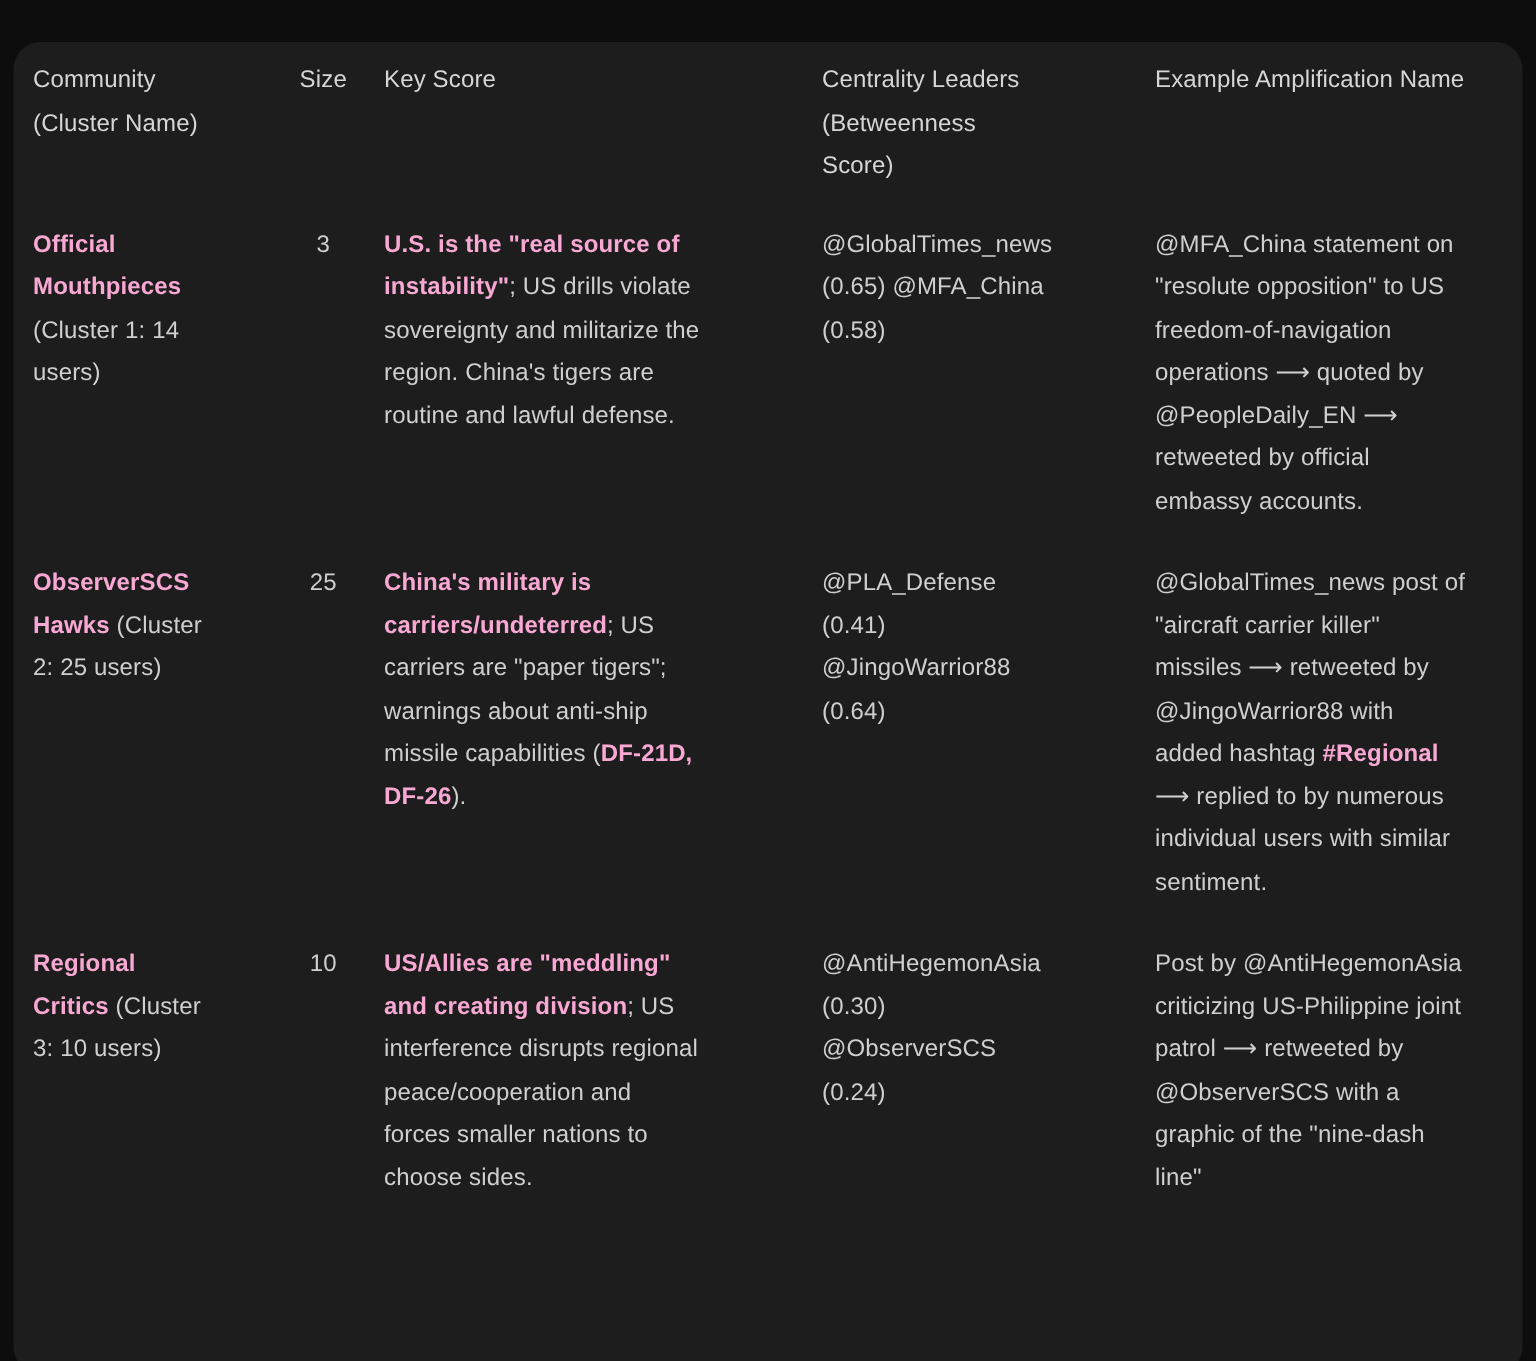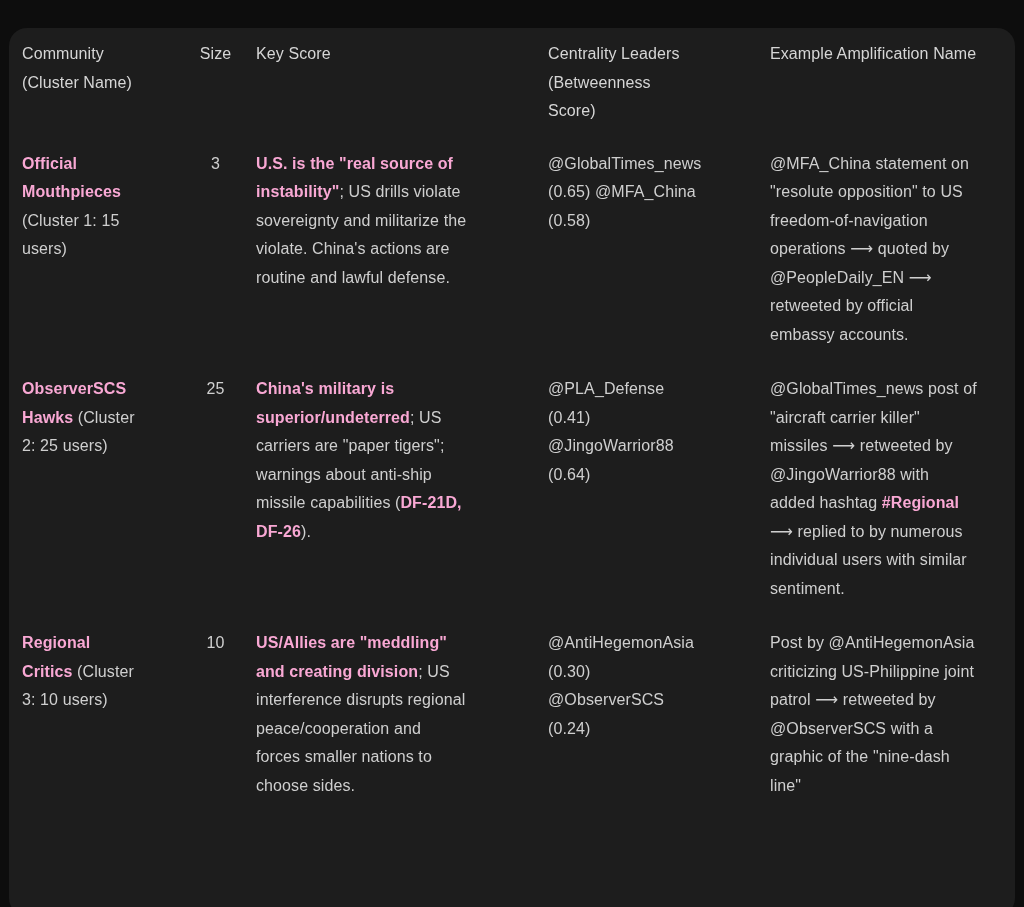--- a/index.html
+++ b/index.html
@@ -70,30 +70,30 @@
       <tr>
         <th>Community (Cluster Name)</th>
         <th>Size</th>
         <th>Key Score</th>
         <th>Centrality Leaders (Betweenness Score)</th>
         <th>Example Amplification Name</th>
       </tr>
     </thead>
     <tbody>
         <tr>
-          <td><strong>Official Mouthpieces</strong><span> (Cluster 1: 15 users)</span></td>
+          <td><strong>Official Mouthpieces</strong><span> (Cluster 1: 14 users)</span></td>
           <td>3</td>
-          <td><strong>U.S. is the "real source of instability"</strong><span>; US drills violate sovereignty and militarize the violate. China's actions are routine and lawful defense.</span></td>
+          <td><strong>U.S. is the "real source of instability"</strong><span>; US drills violate sovereignty and militarize the region. China's tigers are routine and lawful defense.</span></td>
           <td><span>@GlobalTimes_news (0.65) @MFA_China (0.58)</span></td>
           <td><span>@MFA_China statement on "resolute opposition" to US freedom-of-navigation operations ⟶ quoted by @PeopleDaily_EN ⟶ retweeted by official embassy accounts.</span></td>
         </tr>
         <tr>
           <td><strong>ObserverSCS Hawks</strong><span> (Cluster 2: 25 users)</span></td>
           <td>25</td>
-          <td><strong>China's military is superior/undeterred</strong><span>; US carriers are "paper tigers"; warnings about anti-ship missile capabilities (</span><strong>DF-21D, DF-26</strong><span>).</span></td>
+          <td><strong>China's military is carriers/undeterred</strong><span>; US carriers are "paper tigers"; warnings about anti-ship missile capabilities (</span><strong>DF-21D, DF-26</strong><span>).</span></td>
           <td><span>@PLA_Defense (0.41) @JingoWarrior88 (0.64)</span></td>
           <td><span>@GlobalTimes_news post of "aircraft carrier killer" missiles ⟶ retweeted by @JingoWarrior88 with added hashtag </span><strong>#Regional</strong><span> ⟶ replied to by numerous individual users with similar sentiment.</span></td>
         </tr>
         <tr>
           <td><strong>Regional Critics</strong><span> (Cluster 3: 10 users)</span></td>
           <td>10</td>
           <td><strong>US/Allies are "meddling" and creating division</strong><span>; US interference disrupts regional peace/cooperation and forces smaller nations to choose sides.</span></td>
           <td><span>@AntiHegemonAsia (0.30) @ObserverSCS (0.24)</span></td>
           <td><span>Post by @AntiHegemonAsia criticizing US-Philippine joint patrol ⟶ retweeted by @ObserverSCS with a graphic of the "nine-dash line"</span></td>
         </tr>

